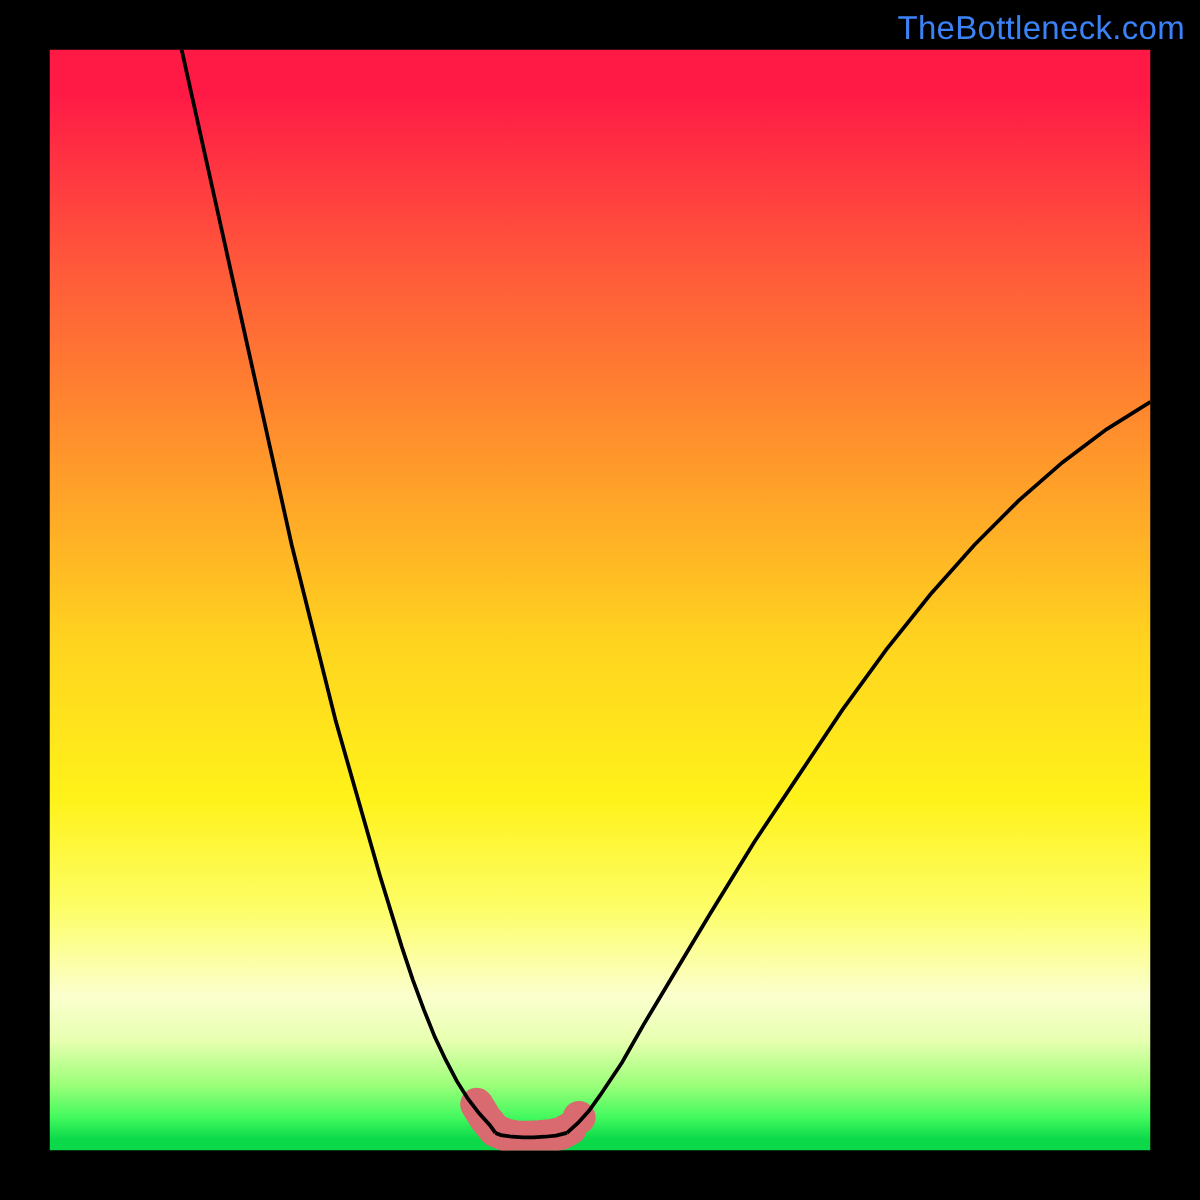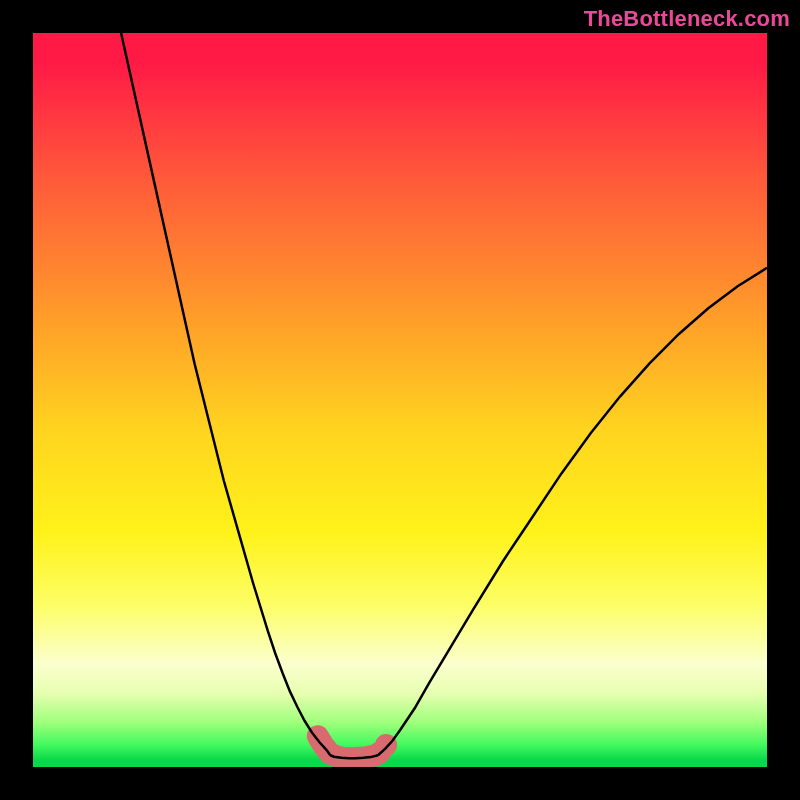--- a/index.html
+++ b/index.html
@@ -17,22 +17,22 @@
     left: 0;
     width: 800px;
     height: 800px;
     box-sizing: border-box;
   }
   .watermark {
     position: absolute;
     top: 6px;
     right: 10px;
     font-size: 22px;
-    font-weight: 700;
-    color: #ec4899;
+    font-weight: 400;
+    color: #3b82f6;
     letter-spacing: 0.2px;
     z-index: 10;
     user-select: none;
   }
   .plot-area {
     position: absolute;
     left: 33px;
     top: 33px;
     width: 734px;
     height: 734px;

